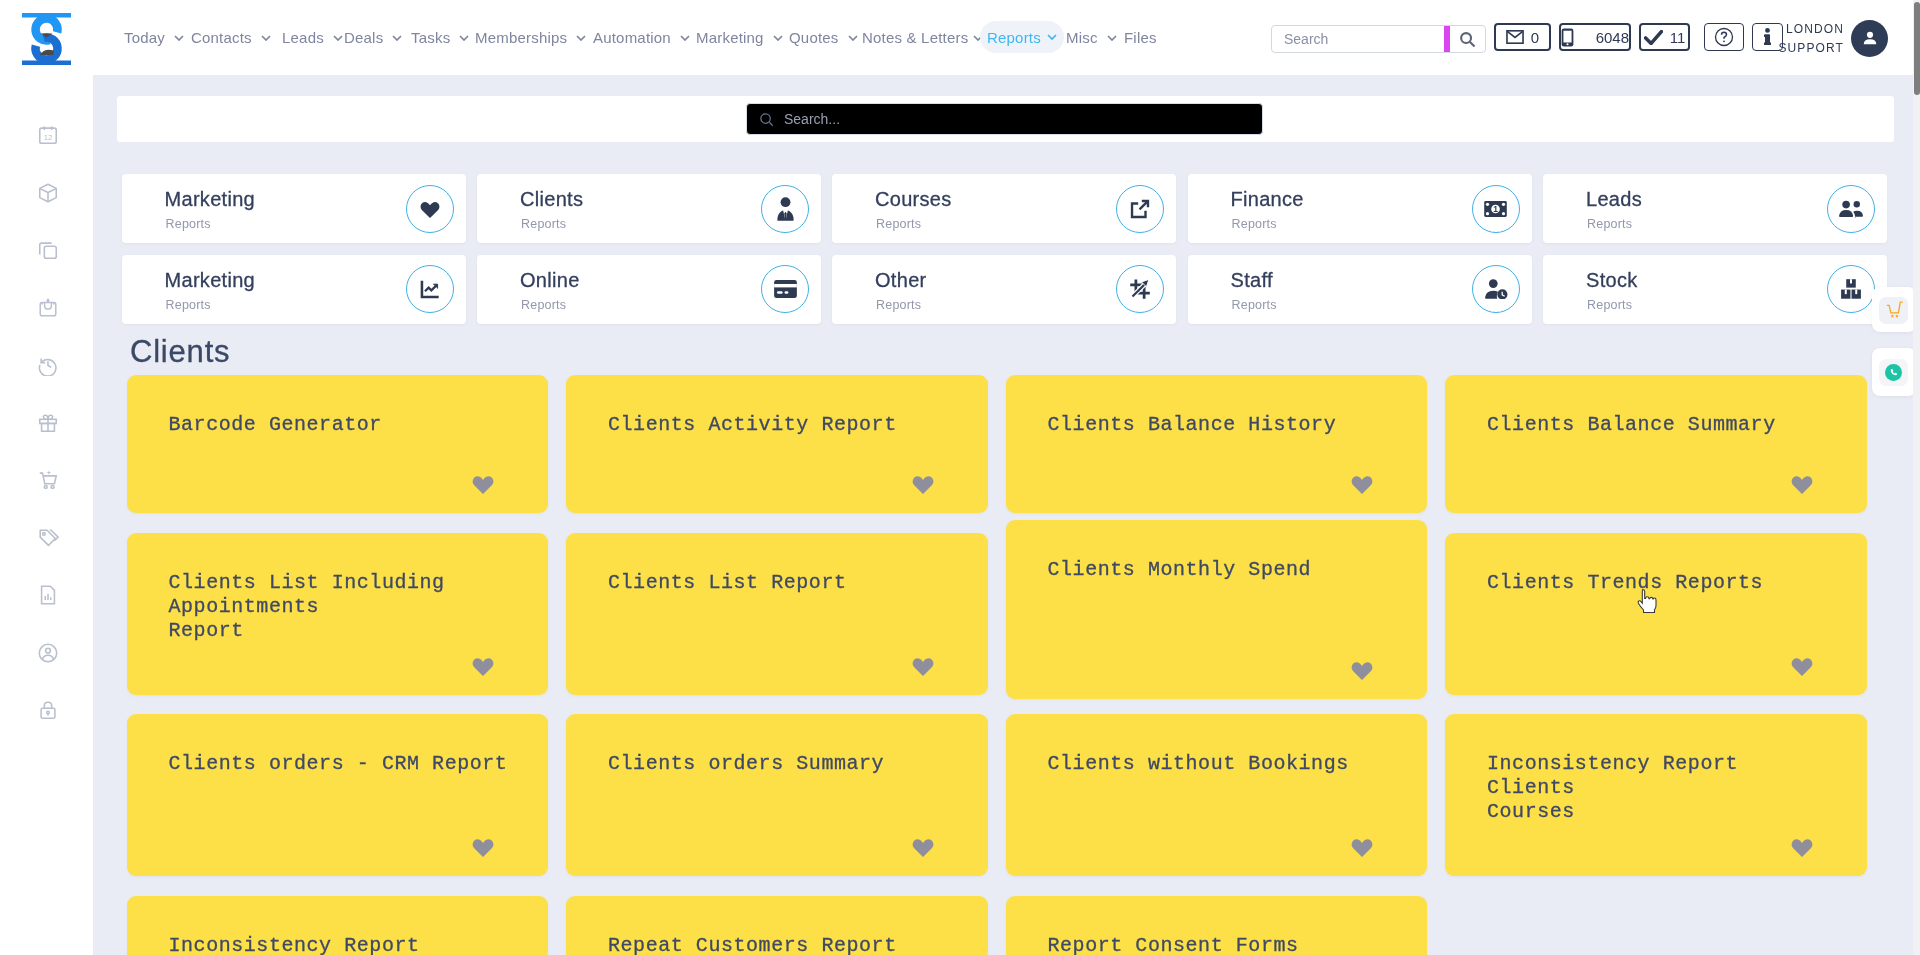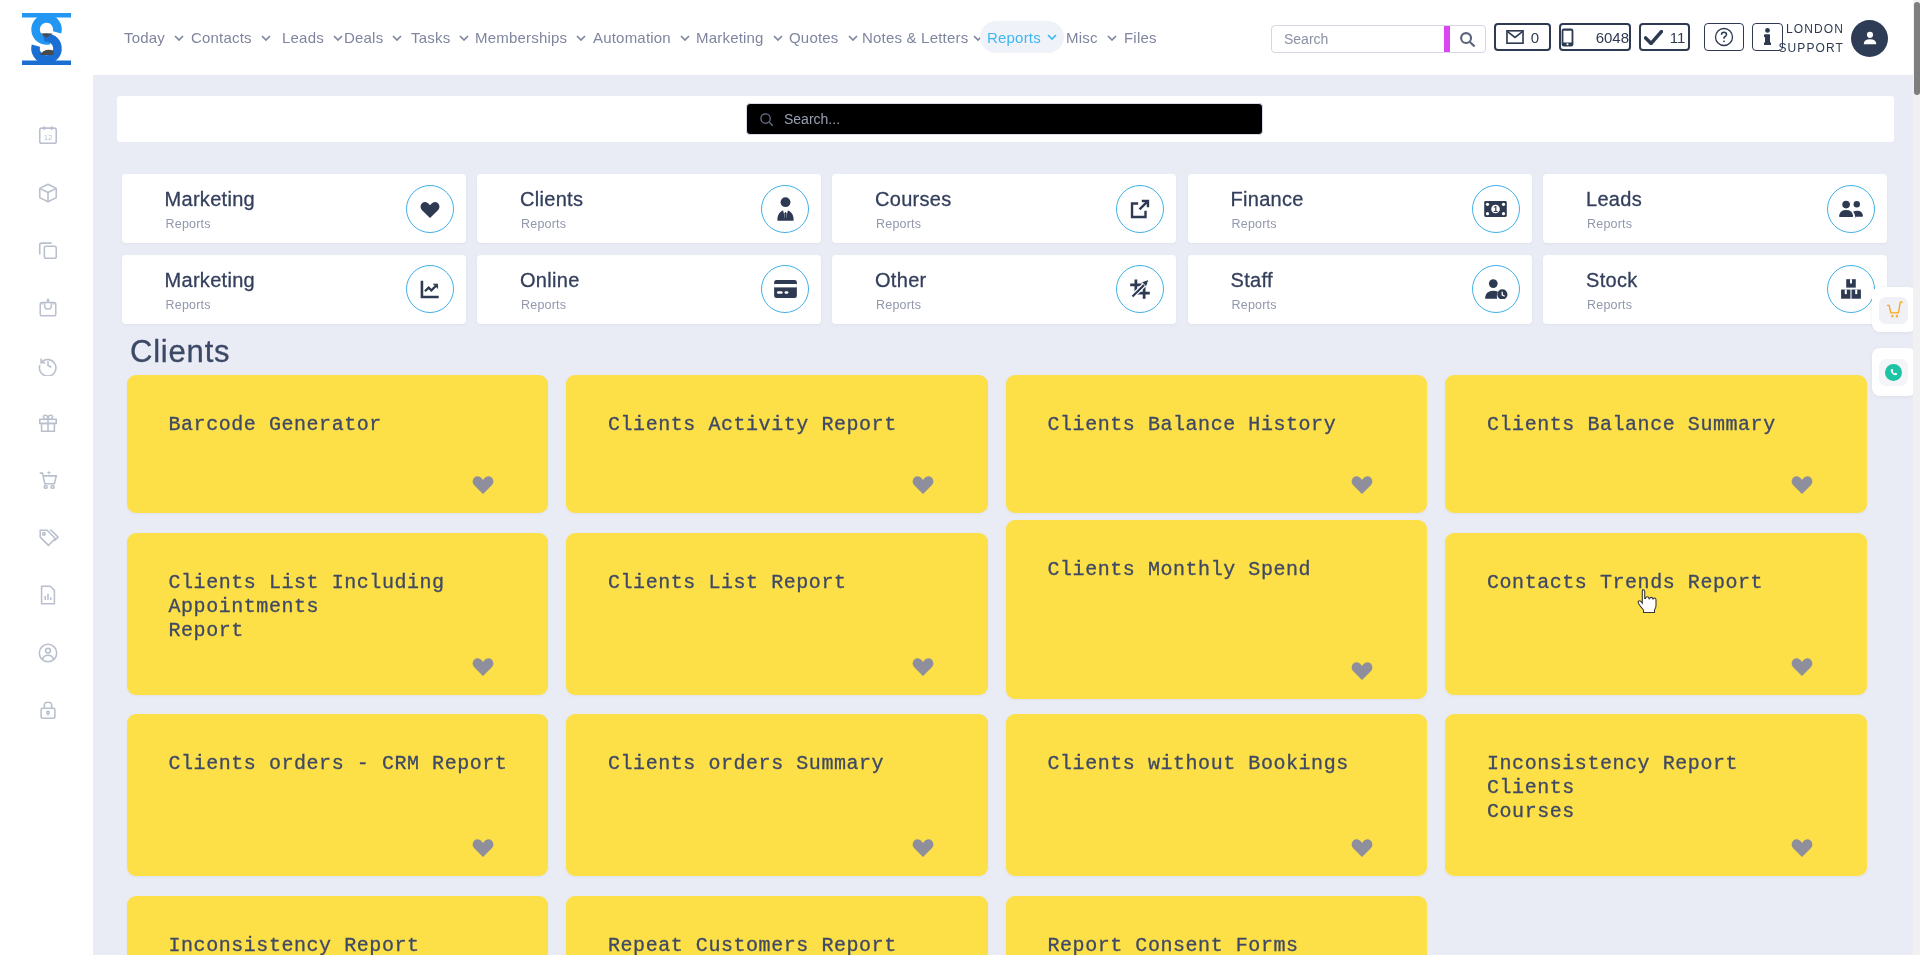--- a/index.html
+++ b/index.html
@@ -196,21 +196,21 @@
         <path d="M12 21 L3 12 Q0.5 9 2.5 5.5 Q4.5 2.5 8 3.5 Q10.5 4.3 12 7 Q13.5 4.3 16 3.5 Q19.5 2.5 21.5 5.5 Q23.5 9 21 12 Z"></path>
       </svg>
     </div>
 <div class="rep" style="left:912.5px;top:445px;height:179px">
       <div class="t">Clients Monthly Spend</div>
       <svg class="h" width="24" height="22" viewBox="0 0 24 22" fill="#8e8e9c">
         <path d="M12 21 L3 12 Q0.5 9 2.5 5.5 Q4.5 2.5 8 3.5 Q10.5 4.3 12 7 Q13.5 4.3 16 3.5 Q19.5 2.5 21.5 5.5 Q23.5 9 21 12 Z"></path>
       </svg>
     </div>
 <div class="rep" style="left:1352px;top:457.6px;height:162.5px">
-      <div class="t">Contacts Trends Report</div>
+      <div class="t">Clients Trends Reports</div>
       <svg class="h" width="24" height="22" viewBox="0 0 24 22" fill="#8e8e9c">
         <path d="M12 21 L3 12 Q0.5 9 2.5 5.5 Q4.5 2.5 8 3.5 Q10.5 4.3 12 7 Q13.5 4.3 16 3.5 Q19.5 2.5 21.5 5.5 Q23.5 9 21 12 Z"></path>
       </svg>
     </div>
 <div class="rep" style="left:33.5px;top:638.5px;height:162.5px">
       <div class="t">Clients orders - CRM Report</div>
       <svg class="h" width="24" height="22" viewBox="0 0 24 22" fill="#8e8e9c">
         <path d="M12 21 L3 12 Q0.5 9 2.5 5.5 Q4.5 2.5 8 3.5 Q10.5 4.3 12 7 Q13.5 4.3 16 3.5 Q19.5 2.5 21.5 5.5 Q23.5 9 21 12 Z"></path>
       </svg>
     </div>

